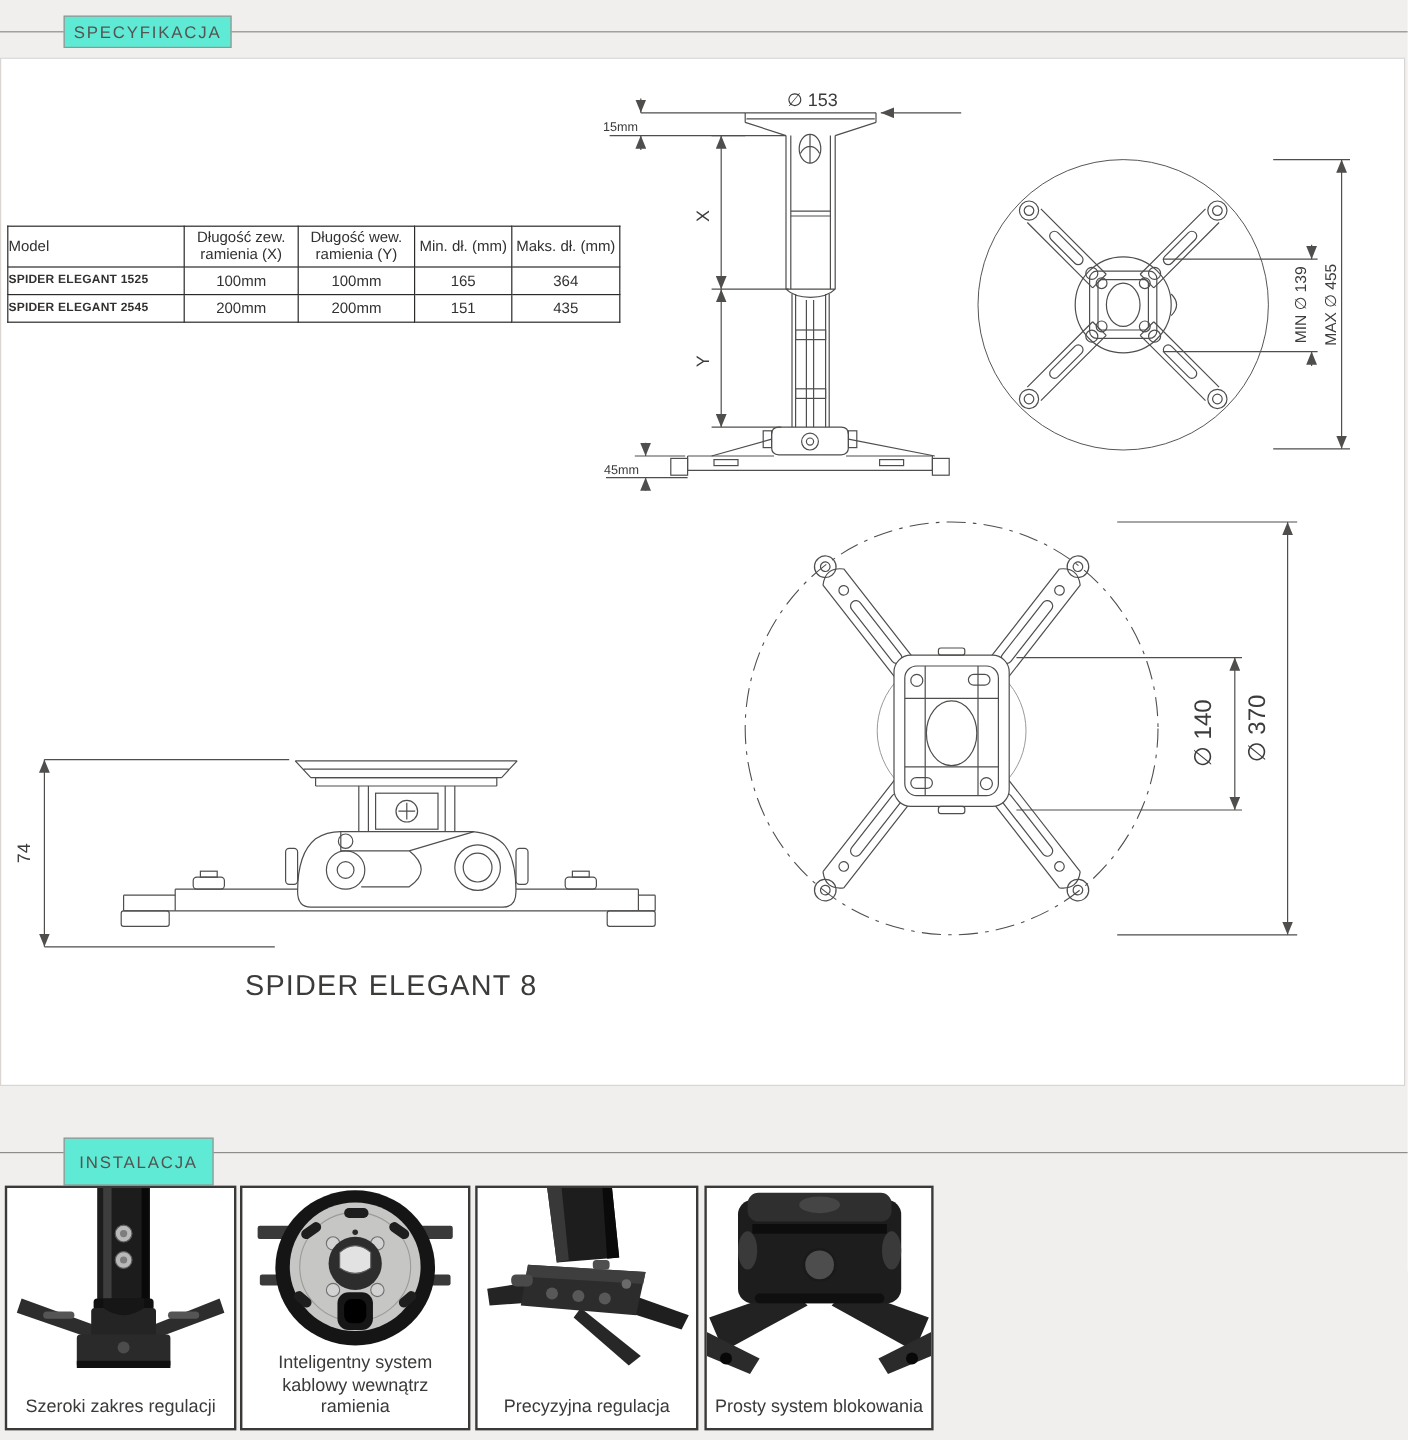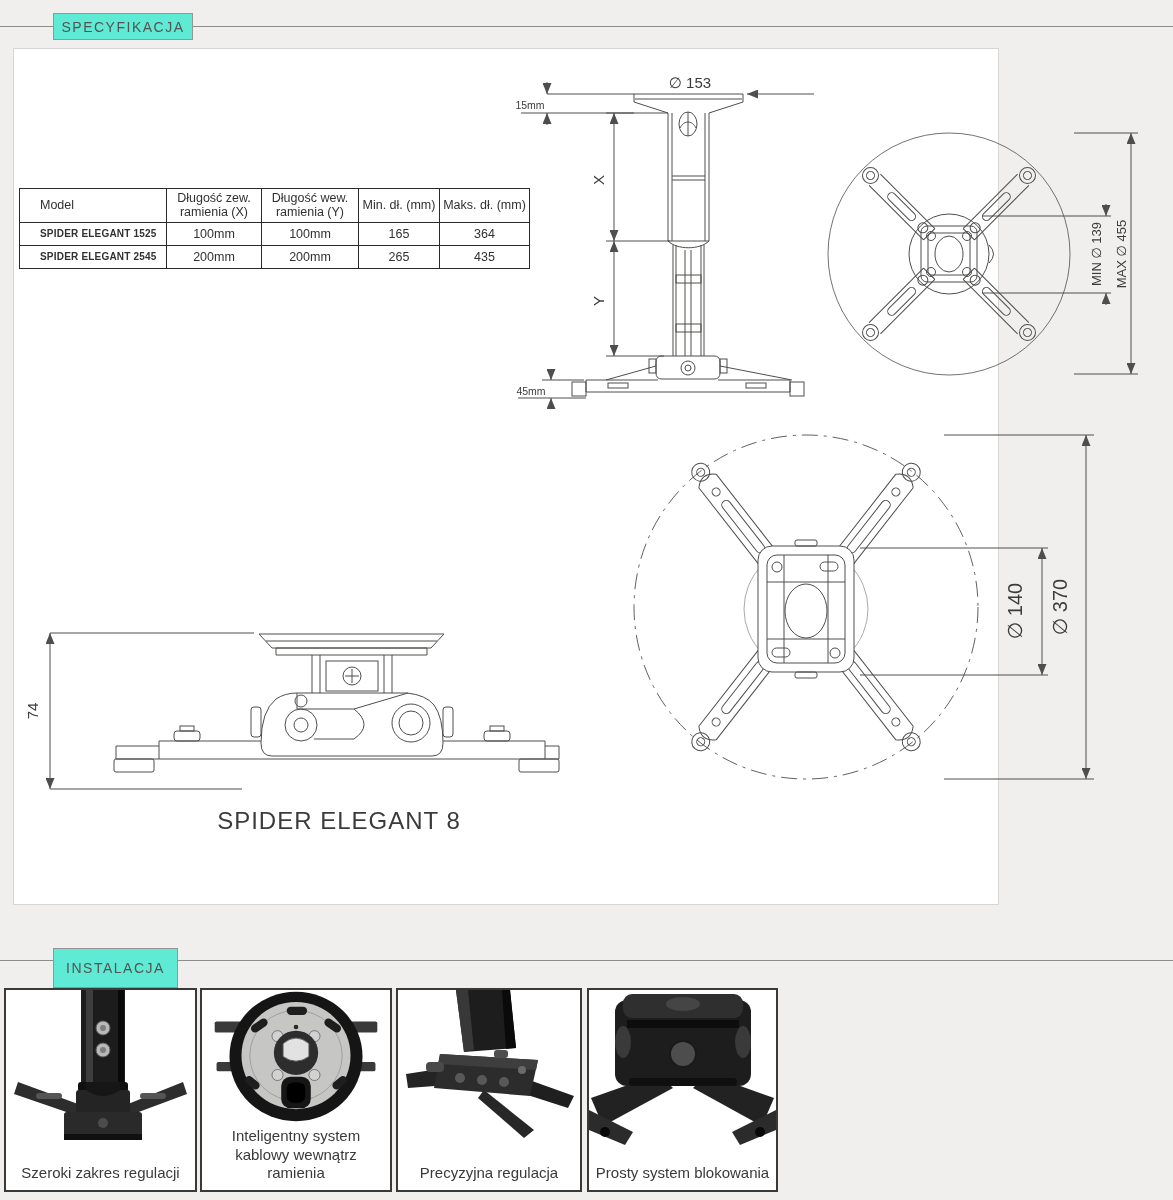--- a/index.html
+++ b/index.html
@@ -16,39 +16,39 @@
   
   .sec-line { position:absolute; left:0; width:1173px; height:0; border-top:1px solid #8e8c8a; }
   .sec-box {
     position:absolute; background:#5eead4; border:1px solid #979593;
     display:flex; align-items:center; justify-content:center;
     font-size:14px; letter-spacing:1.5px; color:#565452;
   }
 
   
   .panel {
-    position:absolute; left:13px; top:48px; width:986px; height:857px;
+    position:absolute; left:0; top:48px; width:1171px; height:857px;
     background:#ffffff; border:1px solid #d8d5d2;
   }
   .panel svg.drawings { position:absolute; left:0; top:0; }
 
   
   table.spec {
     position:absolute; left:5px; top:139px;
     border-collapse:collapse; background:#fff;
     font-size:12.5px; color:#333130;
     table-layout:fixed;
   }
   table.spec th, table.spec td {
     border:1px solid #2b2a29; text-align:center; vertical-align:middle;
     padding:2px 3px; line-height:1.15;
   }
   table.spec th { font-weight:normal; height:31px; }
   table.spec td { height:23px; }
-  table.spec th.c-model, table.spec td.c-model { text-align:left; padding-left:20px; }
+  table.spec th.c-model, table.spec td.c-model { text-align:left; padding-left:0; }
   table.spec td.c-model { font-weight:bold; font-size:10px; letter-spacing:0.2px; }
   .c-model{ width:147px; } .c-outer{ width:95px; } .c-inner{ width:97px; }
   .c-min{ width:81px; } .c-max{ width:90px; }
 
   
   .photo-card {
     position:absolute; top:988px; height:204px;
     background:#fff; border:2px solid #3a3938;
     display:flex; flex-direction:column; align-items:center;
   }
@@ -299,21 +299,21 @@
           <td class="c-model">SPIDER ELEGANT 1525</td>
           <td>100mm</td>
           <td>100mm</td>
           <td>165</td>
           <td>364</td>
         </tr>
         <tr>
           <td class="c-model">SPIDER ELEGANT 2545</td>
           <td>200mm</td>
           <td>200mm</td>
-          <td>265</td>
+          <td>151</td>
           <td>435</td>
         </tr>
       </tbody>
     </table>
   </div>
 
   <div class="sec-line" style="top:960px;"></div>
   <div class="sec-box" style="left:53px; top:948px; width:125px; height:40px;">
     <span>INSTALACJA</span>
   </div>

